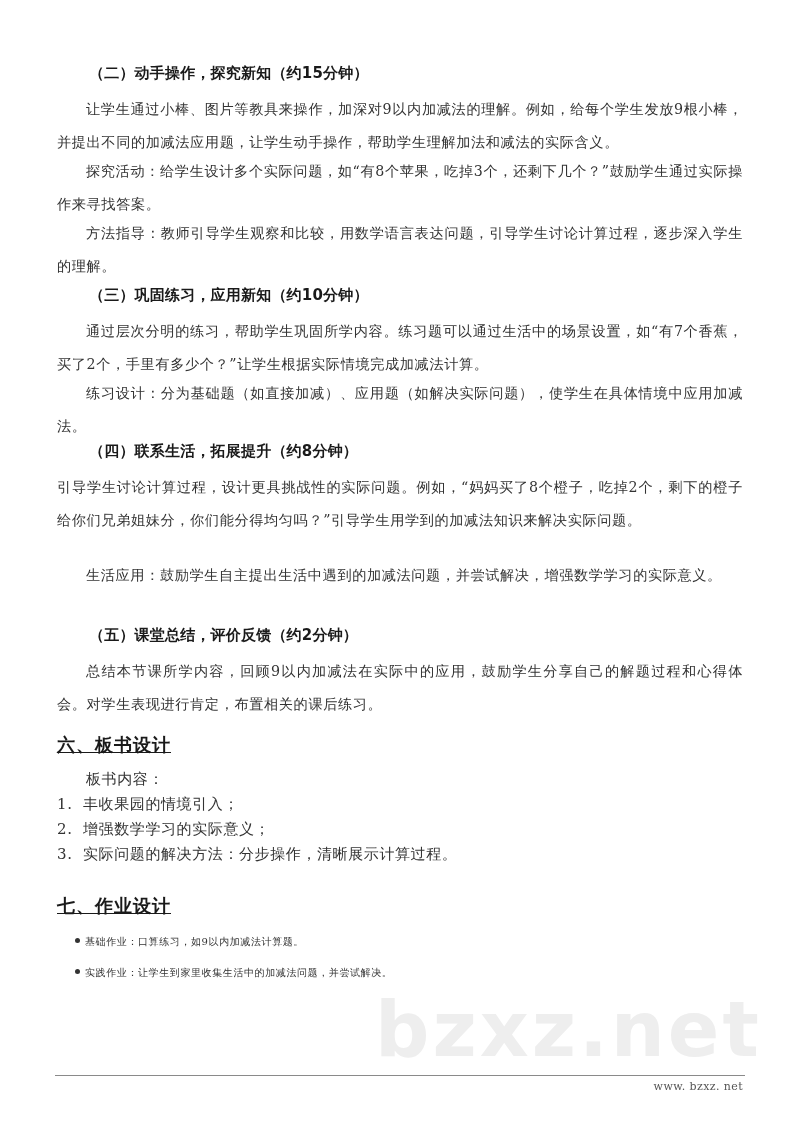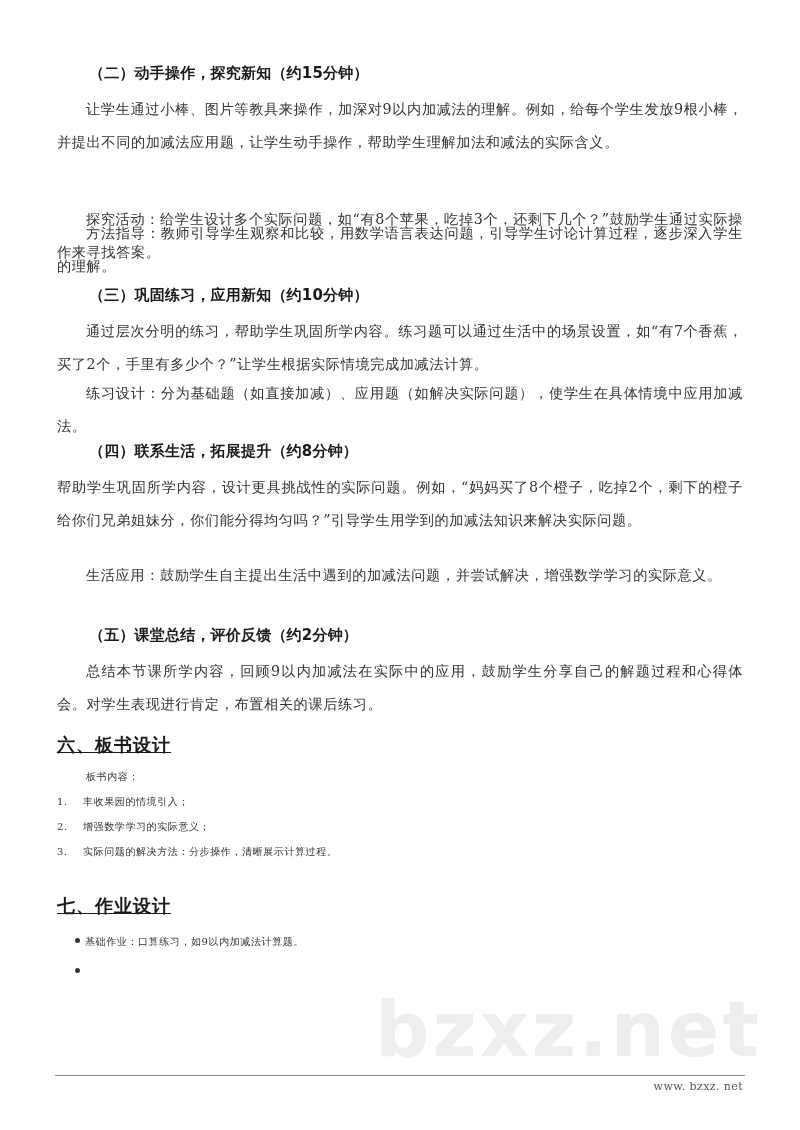--- a/index.html
+++ b/index.html
@@ -47,21 +47,21 @@
       font-weight: bold;
       font-size: 18px;
       color: #1a1a1a;
       white-space: nowrap;
       letter-spacing: 1px;
       text-decoration: underline;
     }
     .list-line {
       position: absolute;
       left: 0;
-      font-size: 10px;
+      font-size: 15px;
       color: #333333;
       white-space: nowrap;
       letter-spacing: 0.6px;
     }
     .list-num {
       display: inline-block;
       width: 26px;
     }
     .bullet-line {
       position: absolute;
@@ -112,29 +112,29 @@
       letter-spacing: 0.4px;
     }
   </style>
 </head>
 <body>
 
 <div class="page">
 
   <div class="sub-heading" style="top:64px;">（二）动手操作，探究新知（约15分钟）</div>
   <div class="para indent" style="top:93px;">让学生通过小棒、图片等教具来操作，加深对9以内加减法的理解。例如，给每个学生发放9根小棒，并提出不同的加减法应用题，让学生动手操作，帮助学生理解加法和减法的实际含义。</div>
-  <div class="para indent" style="top:155px;margin-top:48px;">探究活动：给学生设计多个实际问题，如“有8个苹果，吃掉3个，还剩下几个？”鼓励学生通过实际操作来寻找答案。</div>
+  <div class="para indent" style="top:155px;">探究活动：给学生设计多个实际问题，如“有8个苹果，吃掉3个，还剩下几个？”鼓励学生通过实际操作来寻找答案。</div>
   <div class="para indent" style="top:217px;">方法指导：教师引导学生观察和比较，用数学语言表达问题，引导学生讨论计算过程，逐步深入学生的理解。</div>
 
   <div class="sub-heading" style="top:286px;">（三）巩固练习，应用新知（约10分钟）</div>
   <div class="para indent" style="top:315px;">通过层次分明的练习，帮助学生巩固所学内容。练习题可以通过生活中的场景设置，如“有7个香蕉，买了2个，手里有多少个？”让学生根据实际情境完成加减法计算。</div>
   <div class="para indent" style="top:377px;">练习设计：分为基础题（如直接加减）、应用题（如解决实际问题），使学生在具体情境中应用加减法。</div>
 
   <div class="sub-heading" style="top:442px;">（四）联系生活，拓展提升（约8分钟）</div>
-  <div class="para" style="top:471px;">帮助学生巩固所学内容，设计更具挑战性的实际问题。例如，“妈妈买了8个橙子，吃掉2个，剩下的橙子给你们兄弟姐妹分，你们能分得均匀吗？”引导学生用学到的加减法知识来解决实际问题。</div>
+  <div class="para" style="top:471px;">引导学生讨论计算过程，设计更具挑战性的实际问题。例如，“妈妈买了8个橙子，吃掉2个，剩下的橙子给你们兄弟姐妹分，你们能分得均匀吗？”引导学生用学到的加减法知识来解决实际问题。</div>
   <div class="para indent" style="top:559px;">生活应用：鼓励学生自主提出生活中遇到的加减法问题，并尝试解决，增强数学学习的实际意义。</div>
 
   <div class="sub-heading" style="top:626px;">（五）课堂总结，评价反馈（约2分钟）</div>
   <div class="para indent" style="top:655px;">总结本节课所学内容，回顾9以内加减法在实际中的应用，鼓励学生分享自己的解题过程和心得体会。对学生表现进行肯定，布置相关的课后练习。</div>
 
   <div class="section-heading" style="top:733px;">六、板书设计</div>
   <div class="list-line" style="top:770px; left:29px;">板书内容：</div>
   <div class="list-line" style="top:795px;">
     <span class="list-num">1.</span><span>丰收果园的情境引入；</span>
   </div>
@@ -143,19 +143,19 @@
   </div>
   <div class="list-line" style="top:845px;">
     <span class="list-num">3.</span><span>实际问题的解决方法：分步操作，清晰展示计算过程。</span>
   </div>
 
   <div class="section-heading" style="top:894px;">七、作业设计</div>
   <div class="bullet-line" style="top:935px;">
     <span class="bullet-dot"></span><span>基础作业：口算练习，如9以内加减法计算题。</span>
   </div>
   <div class="bullet-line" style="top:966px;">
-    <span class="bullet-dot"></span>
+    <span class="bullet-dot"></span><span>实践作业：让学生到家里收集生活中的加减法问题，并尝试解决。</span>
   </div>
 </div>
 
 <div class="watermark">bzxz.net</div>
 <div class="footer-rule"></div>
 <div class="footer-text">www. bzxz. net</div>
 
 </body></html>

